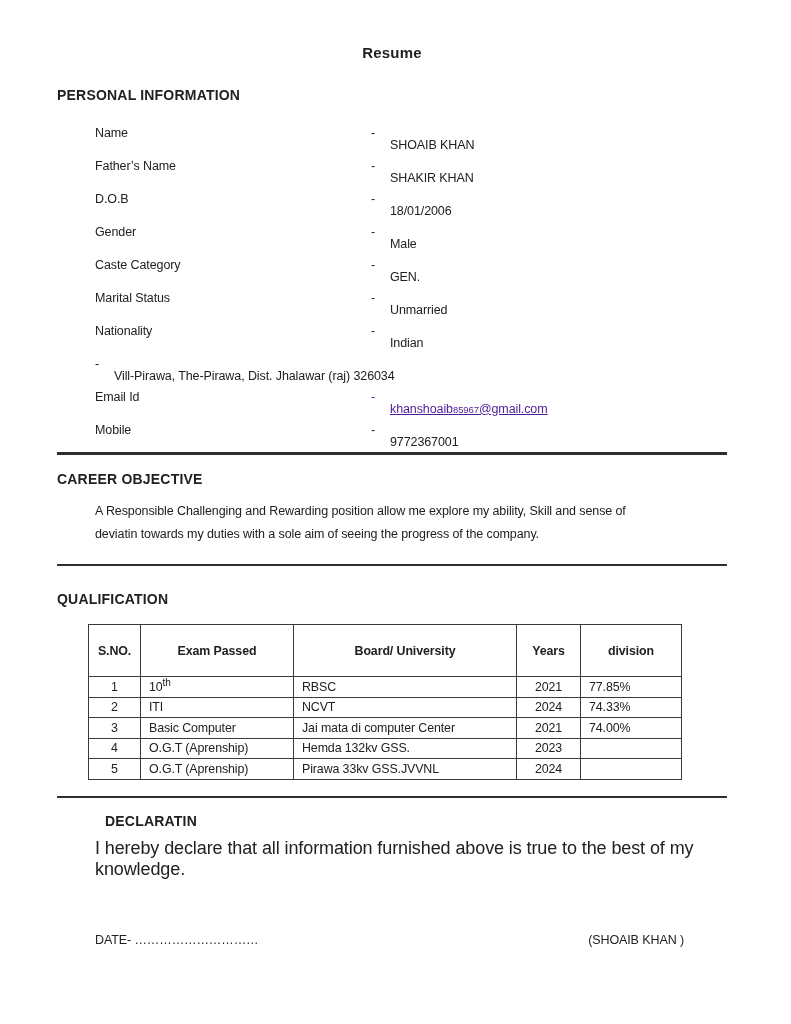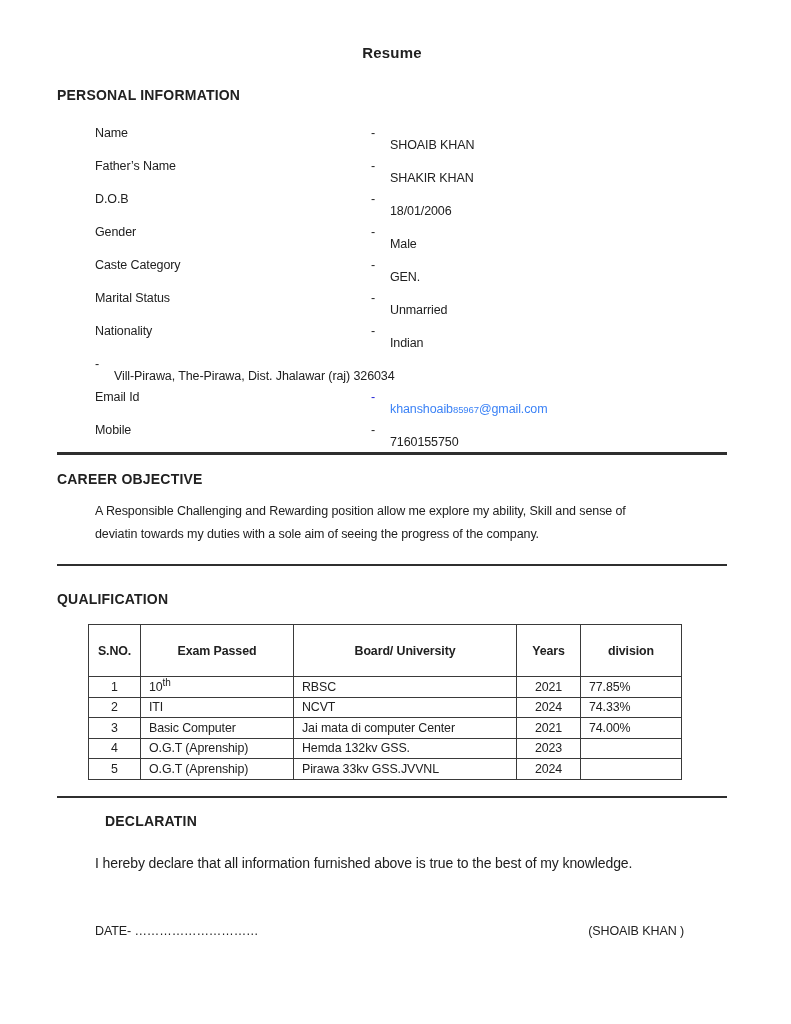--- a/index.html
+++ b/index.html
@@ -85,22 +85,22 @@
   .qual-table td {
     height: 19.5px;
     padding: 0 0 0 8px;
     text-align: left;
     vertical-align: middle;
   }
   .qual-table td.center { text-align: center; padding: 0; }
   .qual-table sup { font-size: 10px; line-height: 0; }
   .heading-declaration { margin-top: 15px; margin-left: 48px; }
   .declaration-text {
-    margin: 26px 0 0 38px;
-    font-size: 14px;
+    margin: 9px 0 0 38px;
+    font-size: 18px;
     letter-spacing: -0.1px;
   }
   .footer-row {
     margin: 53px 0 0 38px;
     width: 589px;
     display: flex;
     justify-content: space-between;
     font-size: 12.5px;
     letter-spacing: -0.1px;
     gap: 41px;
@@ -151,26 +151,26 @@
           <span class="dash">-</span>
           <span class="value">Indian</span>
         </div>
         <div class="info-row">
           <span class="dash">-</span>
           <span class="value">Vill-Pirawa, The-Pirawa, Dist. Jhalawar (raj) 326034</span>
         </div>
         <div class="info-row">
           <span class="label">Email Id</span>
           <span class="dash" style="color: rgb(35, 35, 214);">-</span>
-          <span class="value" style="color: #3b82f6;"><span>khanshoaib</span><span class="email-digits">85967</span><span>@gmail.com</span></span>
+          <span class="value" style="color: #4c1d95; text-decoration: underline;"><span>khanshoaib</span><span class="email-digits">85967</span><span>@gmail.com</span></span>
         </div>
         <div class="info-row">
           <span class="label">Mobile</span>
           <span class="dash">-</span>
-          <span class="value">7160155750</span>
+          <span class="value">9772367001</span>
         </div>
       </div>
   </div>
 
   <div class="divider divider-1"></div>
 
   <div>
     <h2 class="section-heading heading-career">CAREER OBJECTIVE</h2>
     <p class="objective-text"><span>A Responsible Challenging and Rewarding position allow me explore my ability, Skill and sense of</span><br><span>deviatin towards my duties with a sole aim of seeing the progress of the company.</span></p>
   </div>

